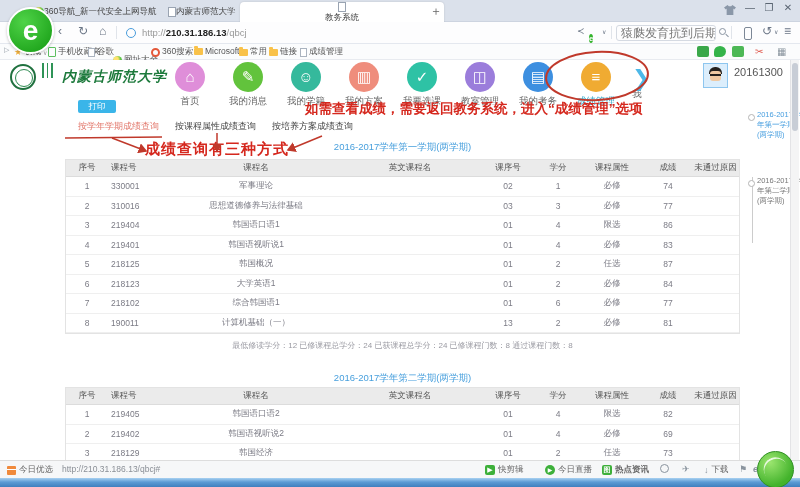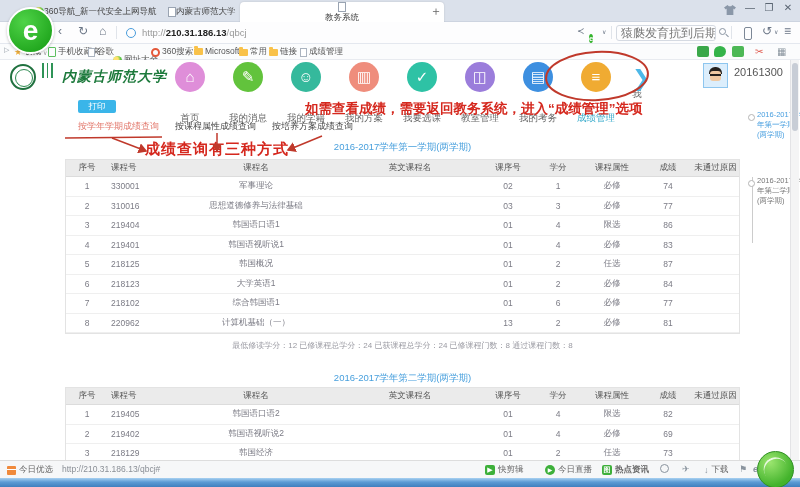--- a/index.html
+++ b/index.html
@@ -42,21 +42,21 @@
 
   
   .page{position:absolute;left:0;top:60px;width:800px;height:400px;background:#fff;overflow:hidden;}
   .uni-logo{position:absolute;left:10px;top:4px;width:26px;height:26px;border:2px solid #20713f;border-radius:50%;}
   .uni-logo::after{content:"";position:absolute;left:3px;top:3px;width:16px;height:16px;border:1px solid #2c8a50;border-radius:50%;}
   .mong{position:absolute;left:42px;top:3px;display:flex;gap:3px;}
   .mong i{display:block;width:1.5px;height:15px;background:#2f9457;}
   .uni-name{position:absolute;left:62px;top:8px;font-size:14px;color:#1d7a3c;font-style:italic;font-weight:bold;letter-spacing:1px;}
   .nav-item{position:absolute;top:2px;width:56px;text-align:center;}
   .nav-circle{width:30px;height:30px;border-radius:50%;margin:0 auto;color:#fff;font-size:15px;line-height:30px;text-align:center;}
-  .nav-label{font-size:9.5px;color:#666;margin-top:20px;white-space:nowrap;}
+  .nav-label{font-size:9.5px;color:#666;margin-top:3px;white-space:nowrap;}
   .nav-label.hl{color:#2fa7c9;}
   .next-arrow{position:absolute;left:632px;top:6px;font-size:22px;color:#4db8e8;font-weight:bold;}
   .avatar{position:absolute;left:703px;top:3px;width:25px;height:25px;border:1px solid #8ec6ef;background:#dceefc;overflow:hidden;}
   .avatar .hair{position:absolute;left:5px;top:3px;width:13px;height:7px;background:#26221f;border-radius:6px 6px 0 0;}
   .avatar .face{position:absolute;left:6px;top:7px;width:11px;height:10px;background:#f0c9a2;border-radius:3px;}
   .avatar .glasses{position:absolute;left:6px;top:10px;width:11px;height:2px;background:#26221f;}
   .userid{position:absolute;left:734px;top:6px;font-size:11px;color:#555;}
 
   .printbtn{position:absolute;left:78px;top:40px;width:38px;height:13px;background:#3ab5e9;color:#fff;font-size:8.5px;text-align:center;line-height:13px;border-radius:2px;}
   .note-top{position:absolute;left:305px;top:40px;font-size:13.5px;font-weight:bold;color:#d5281e;white-space:nowrap;}
@@ -342,21 +342,21 @@
             <div class="tcell c2">综合韩国语1</div>
             <div class="tcell c3"></div>
             <div class="tcell c4">01</div>
             <div class="tcell c5">6</div>
             <div class="tcell c6">必修</div>
             <div class="tcell c7">77</div>
             <div class="tcell c8"></div>
           </div>
           <div class="trow">
             <div class="tcell c0">8</div>
-            <div class="tcell c1">220962</div>
+            <div class="tcell c1">190011</div>
             <div class="tcell c2">计算机基础（一）</div>
             <div class="tcell c3"></div>
             <div class="tcell c4">13</div>
             <div class="tcell c5">2</div>
             <div class="tcell c6">必修</div>
             <div class="tcell c7">81</div>
             <div class="tcell c8"></div>
           </div>
         </div>
     </div>

